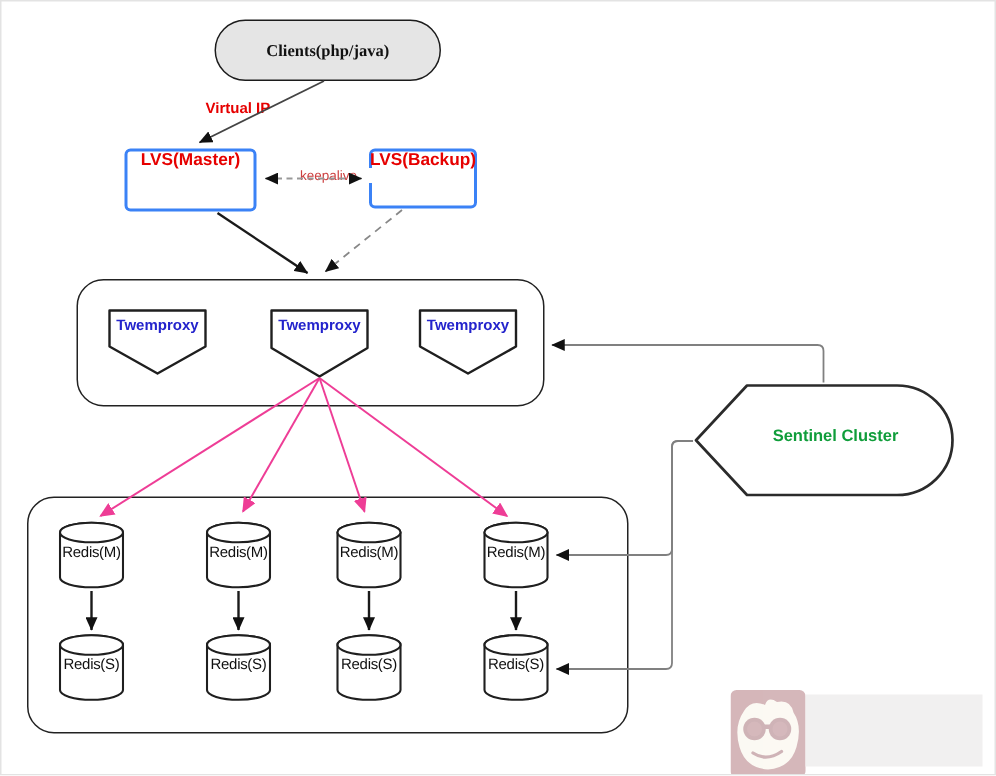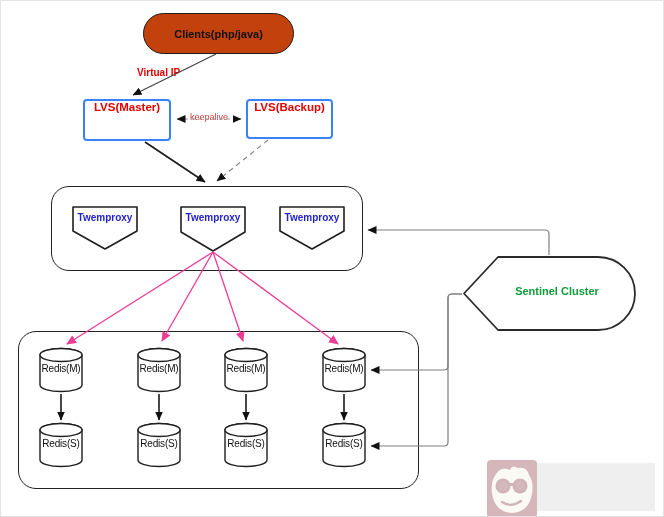--- a/index.html
+++ b/index.html
@@ -6,23 +6,23 @@
   #stage{
     position:relative;width:664px;height:517px;overflow:hidden;
     background:#ffffff;border:1px solid #e3e3e3;box-sizing:border-box;
     font-family:"Liberation Sans", sans-serif;
   }
   .node{position:absolute;box-sizing:border-box;}
   .lbl{position:absolute;box-sizing:border-box;white-space:nowrap;}
 
   
   .stadium{
-    border:1.6px solid #1c1c1c;border-radius:999px;background:#c2410c;
+    border:1.6px solid #1c1c1c;border-radius:999px;background:#e5e5e5;
     display:flex;align-items:center;justify-content:center;
-    font-weight:bold;font-size:11px;color:#111;
+    font-weight:bold;font-size:11px;color:#111;font-family:Liberation Serif, serif;
   }
   
   .rectbox{
     border:2px solid #3b82f6;border-radius:4px;background:#fff;
     display:flex;align-items:flex-start;justify-content:center;
     font-weight:bold;font-size:11.5px;color:#e60000;
   }
   
   .container-box{
     border:1.6px solid #222;border-radius:18px;background:#fff;
@@ -31,21 +31,21 @@
   .shield-label{
     position:absolute;top:7px;left:0;width:100%;text-align:center;
     font-weight:bold;font-size:10px;color:#2323cc;
   }
   .cyl-label{
     position:absolute;top:16px;left:-5px;width:54px;text-align:center;
     font-size:10px;color:#111;letter-spacing:-0.2px;
   }
   .red-note{font-weight:bold;font-size:10px;color:#e60000;}
   .keepalive-note{
-    font-size:9px;color:#cc4040;background:#fff;padding:0 4px;text-align:center;
+    font-size:9px;color:#cc4040;background:#fff;padding:0 14px;text-align:center;
   }
   .sentinel-label{
     position:absolute;top:31px;left:30px;width:130px;text-align:center;
     font-weight:bold;font-size:11px;color:#0f9d3a;
   }
   svg{display:block;}
   #overlay{position:absolute;left:0;top:0;pointer-events:none;}
   #watermark{position:absolute;left:486px;top:459px;opacity:0.32;}
 </style>
 </head>
@@ -60,21 +60,21 @@
   <div class="node stadium" style="left:142px;top:12px;width:151px;height:41px;">
     <span>Clients(php/java)</span>
   </div>
 
   <div class="lbl red-note" style="left:136px;top:66px;">Virtual IP</div>
 
   <div class="node rectbox" style="left:82px;top:98px;width:88px;height:42px;">
     <span>LVS(Master)</span>
   </div>
 
-  <div class="node rectbox" style="left:245px;top:98px;width:87px;height:40px;">
+  <div class="node rectbox" style="left:245px;top:98px;width:72px;height:40px;">
     <span>LVS(Backup)</span>
   </div>
 
   <div class="lbl keepalive-note" style="left:185px;top:111px;">keepalive</div>
 
   <div class="node" style="left:70px;top:204px;width:68px;height:46px;">
     <svg width="68" height="46" viewBox="0 0 68 46">
       <path d="M2,2 H66 V26 L34,44 L2,26 Z" fill="#ffffff" stroke="#1f1f1f" stroke-width="1.6" stroke-linejoin="round"></path>
     </svg>
     <div class="shield-label">Twemproxy</div>

